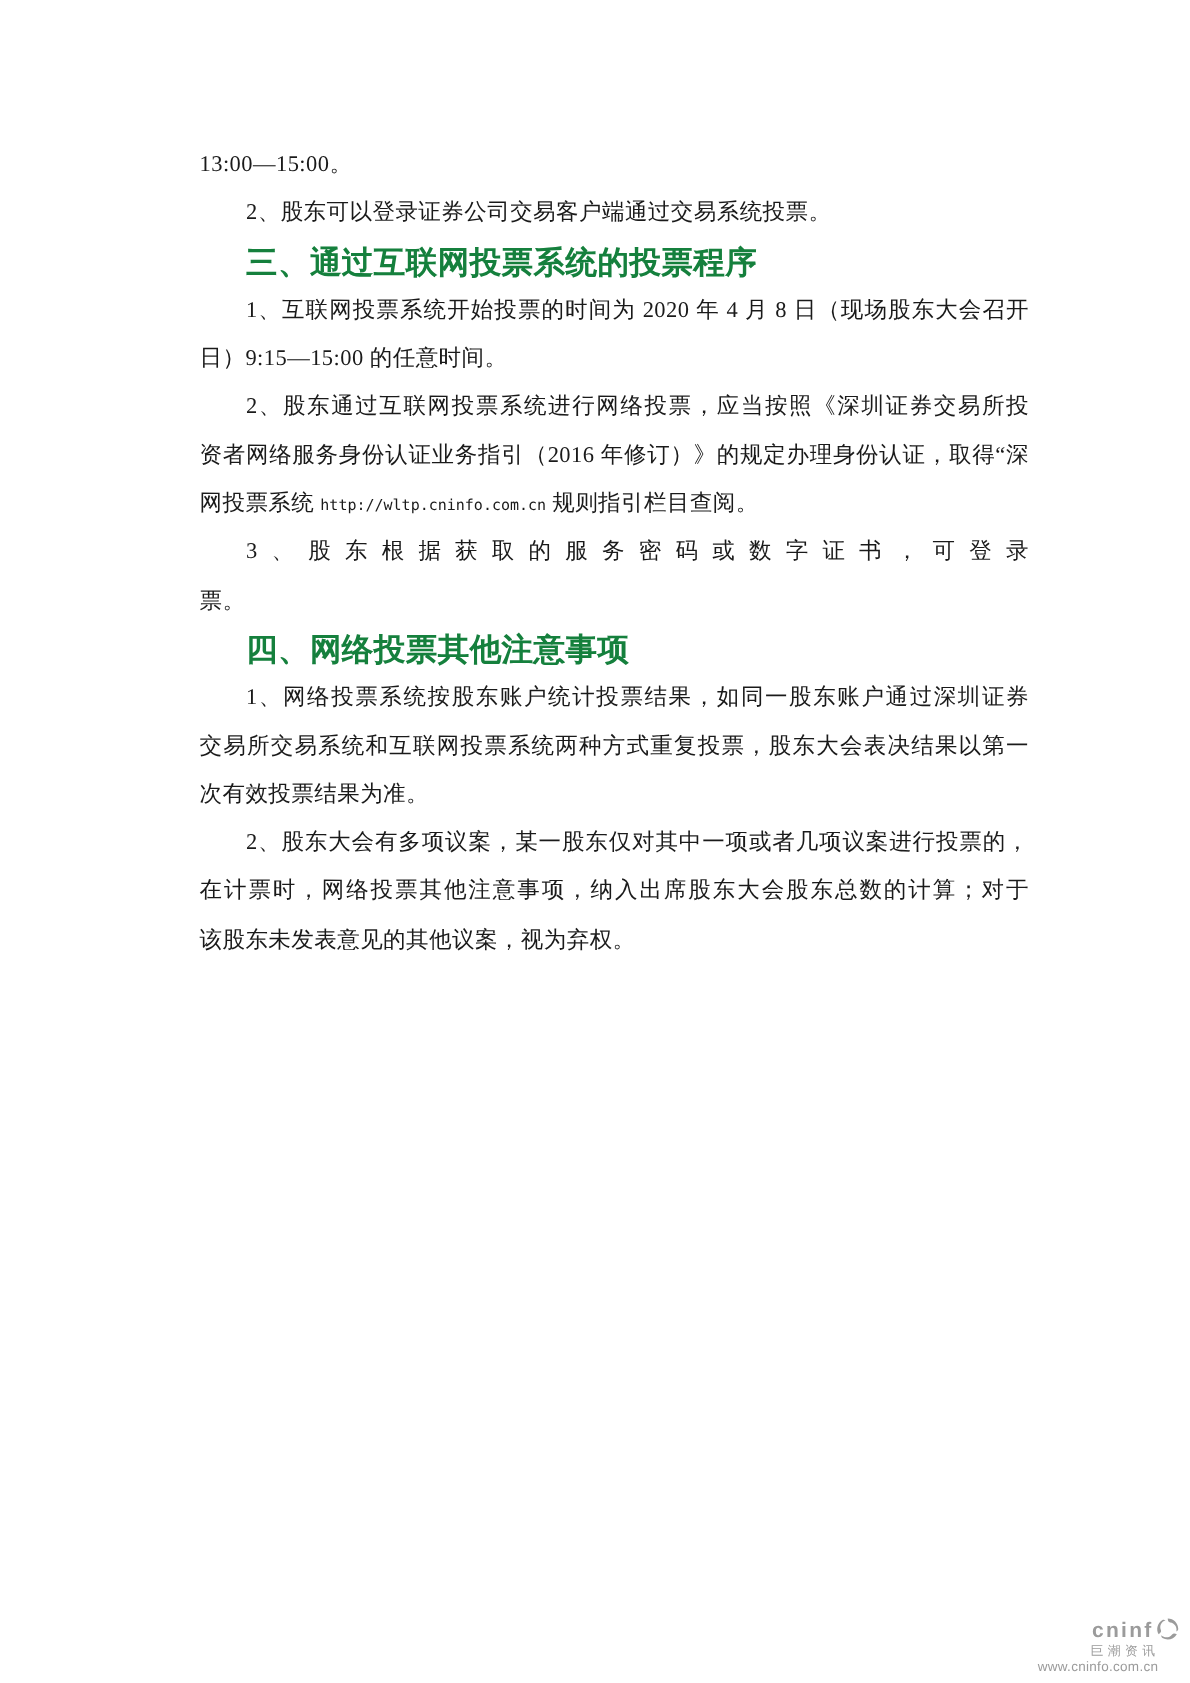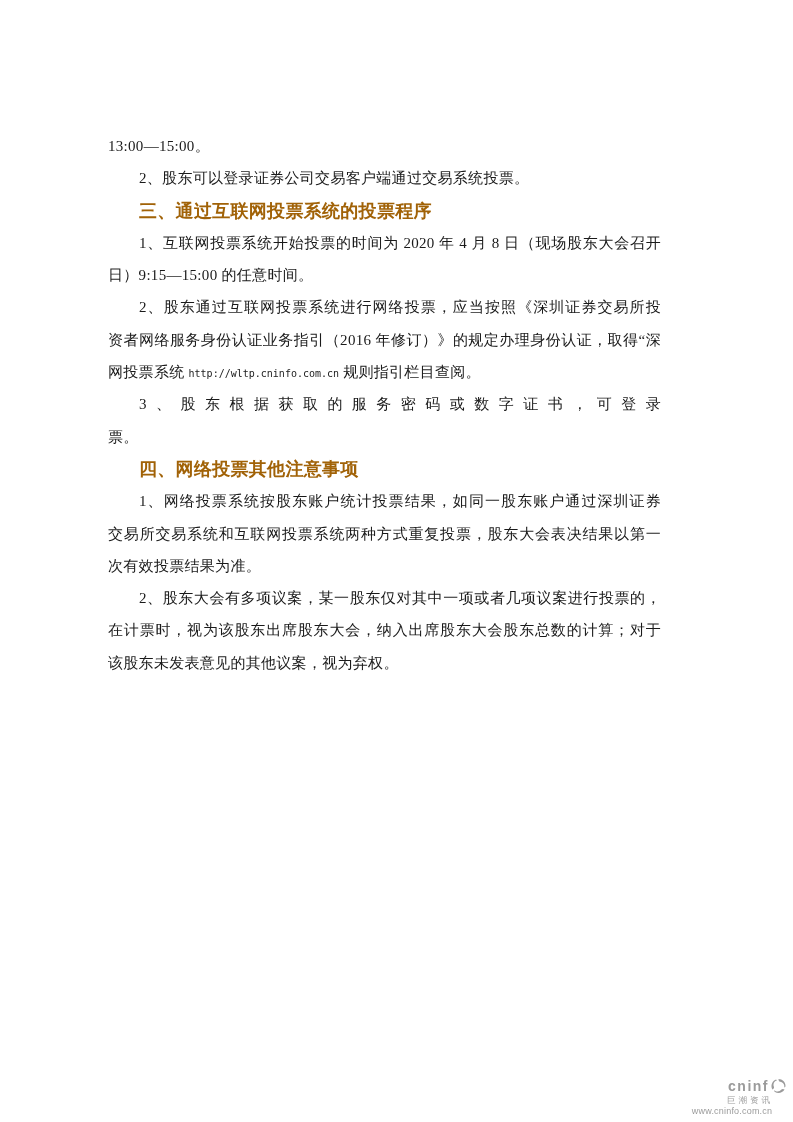--- a/index.html
+++ b/index.html
@@ -10,45 +10,44 @@
   .page {
     position: relative;
     width: 793px;
     height: 1122px;
     background: #ffffff;
     overflow: hidden;
     font-family: "Liberation Serif", "DejaVu Serif", serif;
   }
   .doc-body {
     position: absolute;
-    left: 108px;
+    left: 133px;
     top: 94px;
     width: 553px;
-    margin-top: 36px;
   }
   .line {
     height: 32.3px;
     line-height: 32.3px;
     font-size: 15px;
     color: #1a1a1a;
     font-family: "Liberation Serif", "DejaVu Serif", serif;
     letter-spacing: 0.3px;
   }
   .line.indent {
     padding-left: 31px;
   }
   .line.justify {
     text-align: justify;
     text-align-last: justify;
   }
   .line.heading {
     font-family: Liberation Serif, serif;
     font-weight: bold;
-    color: #a16207;
-    font-size: 18px;
+    color: #15803d;
+    font-size: 21px;
   }
   .mono {
     font-family: "DejaVu Sans Mono", "Liberation Mono", monospace;
     font-size: 10px;
     letter-spacing: 0;
   }
   .logo {
     position: absolute;
     top: 1078px;
     right: 6px;
@@ -103,21 +102,21 @@
       <div class="line body indent justify"><span>2、股东通过互联网投票系统进行网络投票，应当按照《深圳证券交易所投</span></div>
       <div class="line body justify"><span>资者网络服务身份认证业务指引（2016 年修订）》的规定办理身份认证，取得“深</span></div>
       <div class="line body"><span>网投票系统 </span><span class="mono">http://wltp.cninfo.com.cn</span><span> 规则指引栏目查阅。</span></div>
       <div class="line body indent justify"><span>3、股东根据获取的服务密码或数字证书，可登录</span></div>
       <div class="line body"><span>票。</span></div>
       <div class="line heading indent"><span>四、网络投票其他注意事项</span></div>
       <div class="line body indent justify"><span>1、网络投票系统按股东账户统计投票结果，如同一股东账户通过深圳证券</span></div>
       <div class="line body justify"><span>交易所交易系统和互联网投票系统两种方式重复投票，股东大会表决结果以第一</span></div>
       <div class="line body"><span>次有效投票结果为准。</span></div>
       <div class="line body indent justify"><span>2、股东大会有多项议案，某一股东仅对其中一项或者几项议案进行投票的，</span></div>
-      <div class="line body justify"><span>在计票时，视为该股东出席股东大会，纳入出席股东大会股东总数的计算；对于</span></div>
+      <div class="line body justify"><span>在计票时，网络投票其他注意事项，纳入出席股东大会股东总数的计算；对于</span></div>
       <div class="line body"><span>该股东未发表意见的其他议案，视为弃权。</span></div>
     </div>
 
   <div class="logo">
     <div class="logo-row">
       <span class="logo-brand">cninf</span>
       <span class="logo-swirl">
         <svg width="17" height="16" viewBox="0 0 24 24" aria-hidden="true">
           <g fill="#9b9b9b">
             <path d="M12 1.5c5.8 0 10.5 4.7 10.5 10.5 0 .9-.9 2.1-1.9 2.4 1-4.4-1.9-8.4-6.1-8.9-1.9-.2-2.5-2-2.5-4z"></path>

